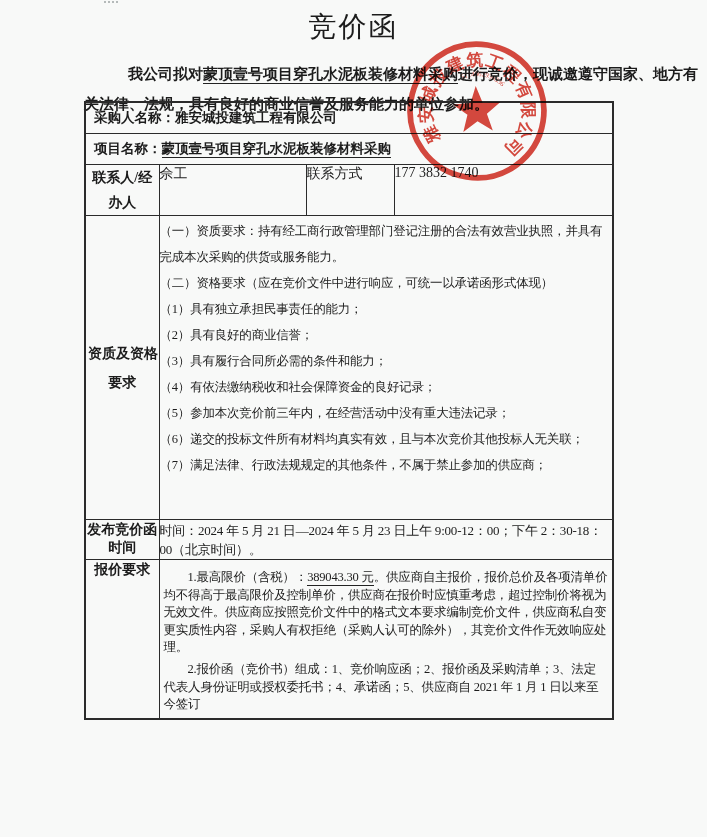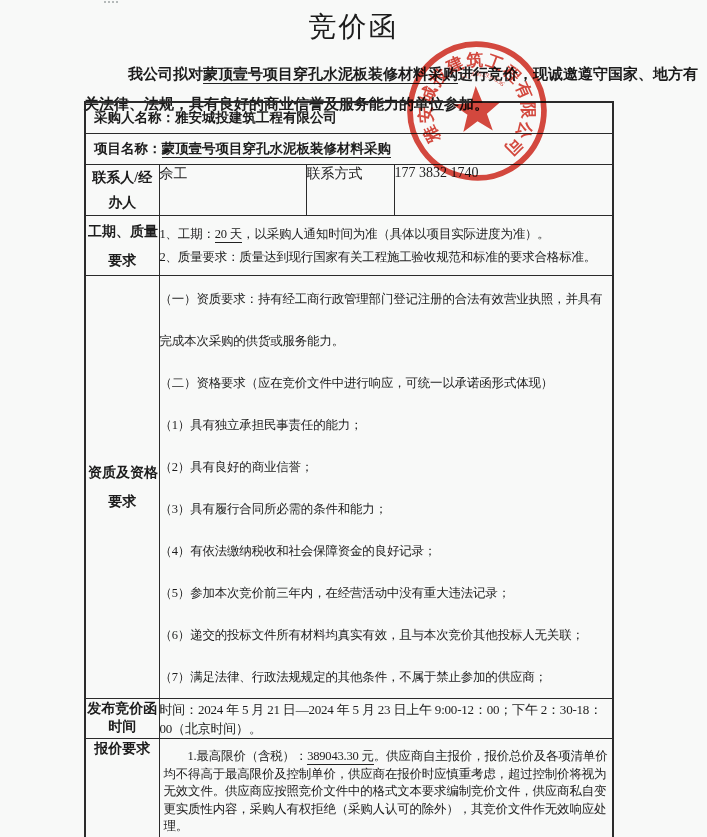--- a/index.html
+++ b/index.html
@@ -46,21 +46,21 @@
     font-weight:bold;font-size:13.5px;line-height:30px;
     padding-left:8px;white-space:nowrap;
   }
   td.content{
     font-size:12.5px;letter-spacing:-0.2px;
     padding:4px 6px 0 10px;
   }
   .ov-line{line-height:31px;}
   .scope-line{line-height:30px;padding-top:4px;}
   .sched-line{line-height:23px;}
-  .qual-item{line-height:42px;}
+  .qual-item{line-height:26px;}
   .pub-line{line-height:19px;font-size:13px;}
   .quote{font-size:12.2px;line-height:17.6px;letter-spacing:-0.2px;}
   .quote p{margin:4px;text-indent:24px;}
   td.cell-contact-name,td.cell-contact-method-label{
     font-weight:normal;font-size:14px;padding:10px 4px 0 8px;
   }
   td.cell-contact-method-value{
     font-size:14px;padding:9px 4px 0 10px;font-family:"Liberation Serif","DejaVu Serif",serif;
   }
   td.lbl-quote{vertical-align:top;padding-top:42px;text-align:center;line-height:20px;}
@@ -112,30 +112,20 @@
         <div class="lline">联系人/经</div>
         <div class="lline">办人</div>
       </td>
       <td class="cell-contact-name">佘工</td>
       <td class="cell-contact-method-label">联系方式</td>
       <td class="cell-contact-method-value">177 3832 1740</td>
     </tr>
 
 
 
-    <tr style="height:60px">
-      <td class="lbl center">
-        <div class="lline">工期、质量</div>
-        <div class="lline">要求</div>
-      </td>
-      <td colspan="3" class="content" style="padding-top:7px">
-        <div class="sched-line"><span>1、工期：</span><span class="u">20 天</span><span>，以采购人通知时间为准（具体以项目实际进度为准）。</span></div>
-        <div class="sched-line">2、质量要求：质量达到现行国家有关工程施工验收规范和标准的要求合格标准。</div>
-      </td>
-    </tr>
 
     <tr style="height:304px">
       <td class="lbl center">
         <div class="lline">资质及资格</div>
         <div class="lline">要求</div>
       </td>
       <td colspan="3" class="content" style="padding-top:2px">
         <div class="qual-item">（一）资质要求：持有经工商行政管理部门登记注册的合法有效营业执照，并具有完成本次采购的供货或服务能力。</div>
         <div class="qual-item">（二）资格要求（应在竞价文件中进行响应，可统一以承诺函形式体现）</div>
         <div class="qual-item">（1）具有独立承担民事责任的能力；</div>

